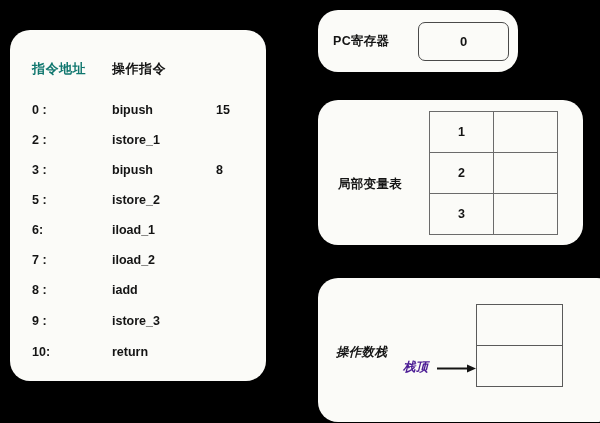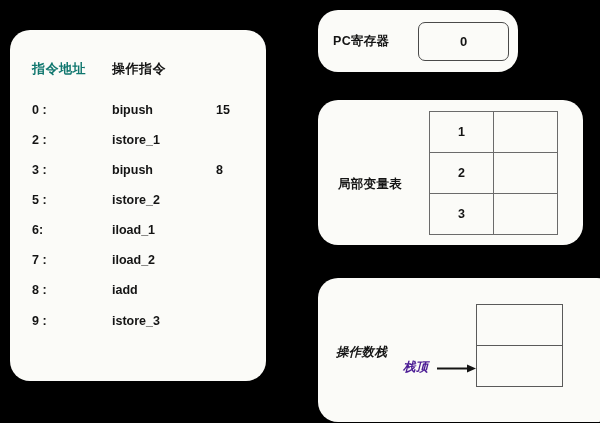--- a/index.html
+++ b/index.html
@@ -204,20 +204,25 @@
       <span class="cell-arg"></span>
     </div>
     <div class="instr-row" style="top:253px;">
       <span class="cell-addr">8 :</span>
       <span class="cell-op">iadd</span>
       <span class="cell-arg"></span>
     </div>
     <div class="instr-row" style="top:284px;">
       <span class="cell-addr">9 :</span>
       <span class="cell-op">istore_3</span>
+      <span class="cell-arg"></span>
+    </div>
+    <div class="instr-row" style="top:315px;">
+      <span class="cell-addr">10:</span>
+      <span class="cell-op">return</span>
       <span class="cell-arg"></span>
     </div>
   </div>
 
   <div class="panel" id="pc-panel">
     <span id="pc-label">PC寄存器</span>
     <div id="pc-value-box">
       <span id="pc-value">0</span>
     </div>
   </div>

